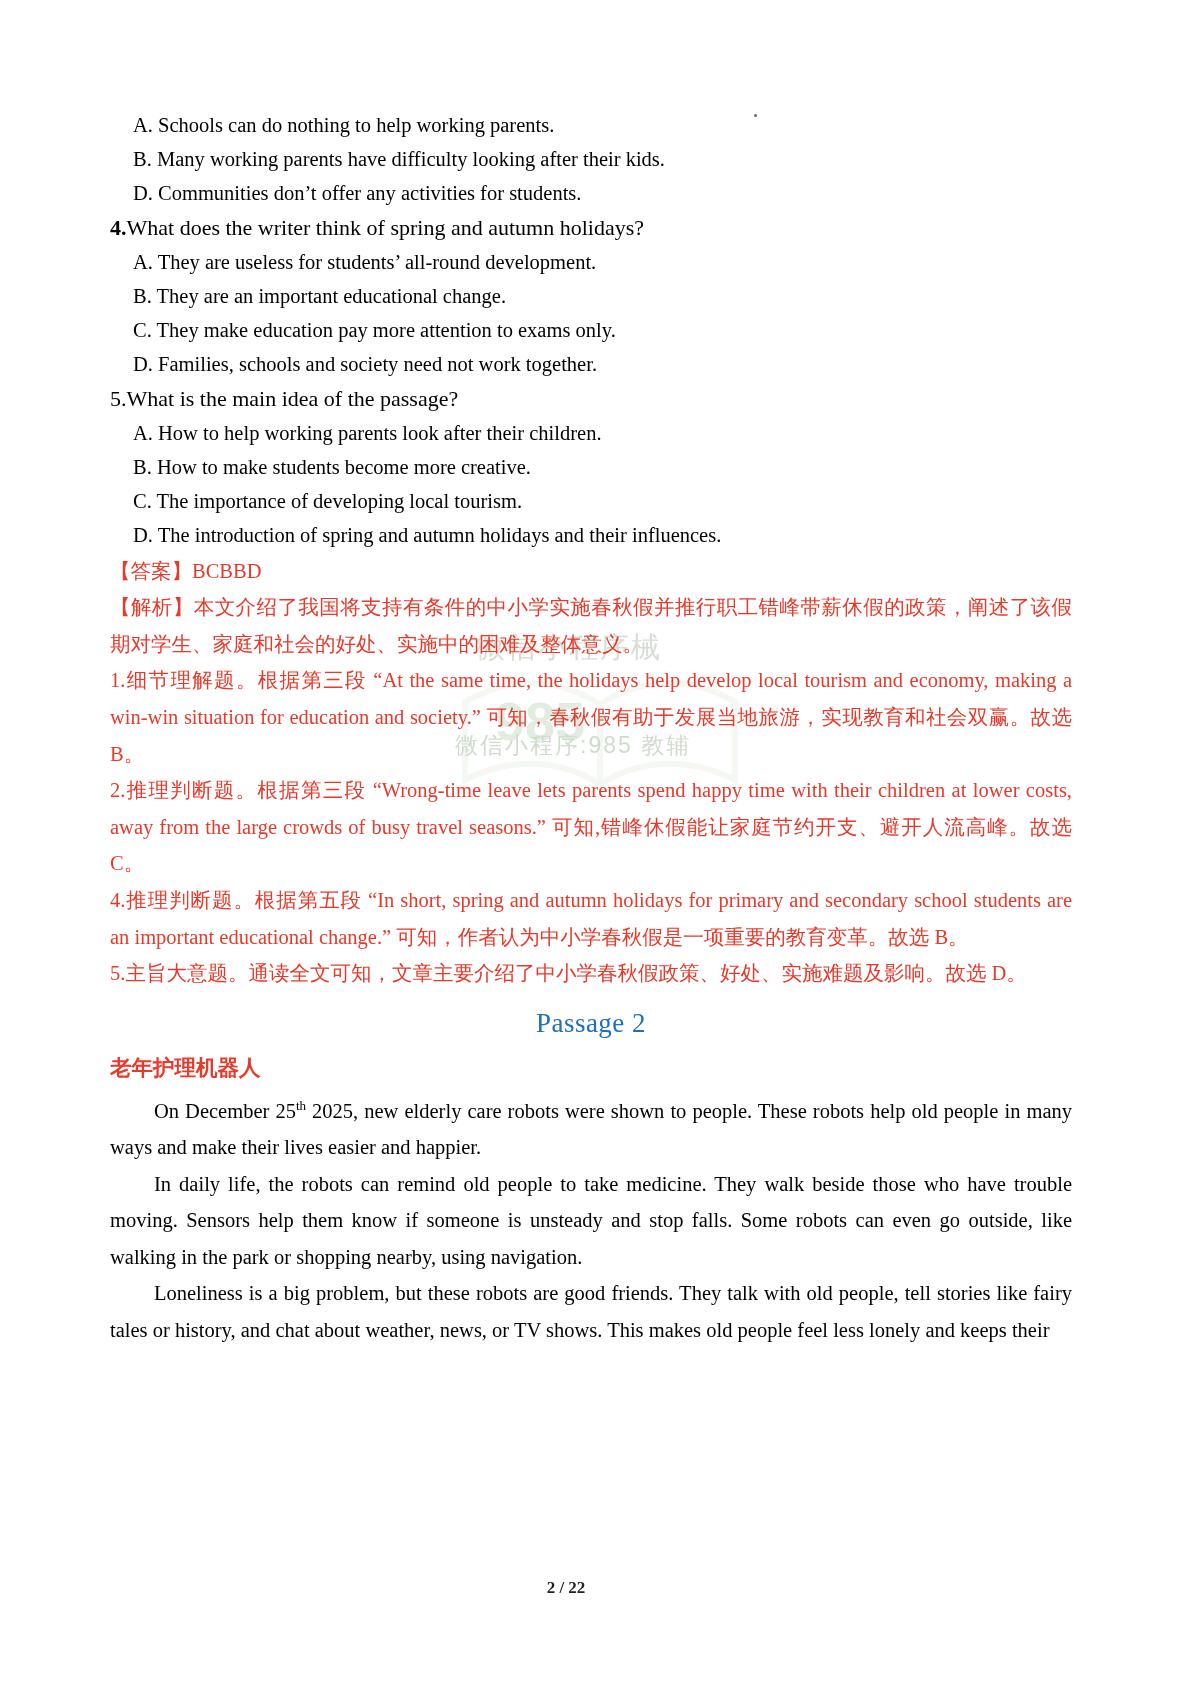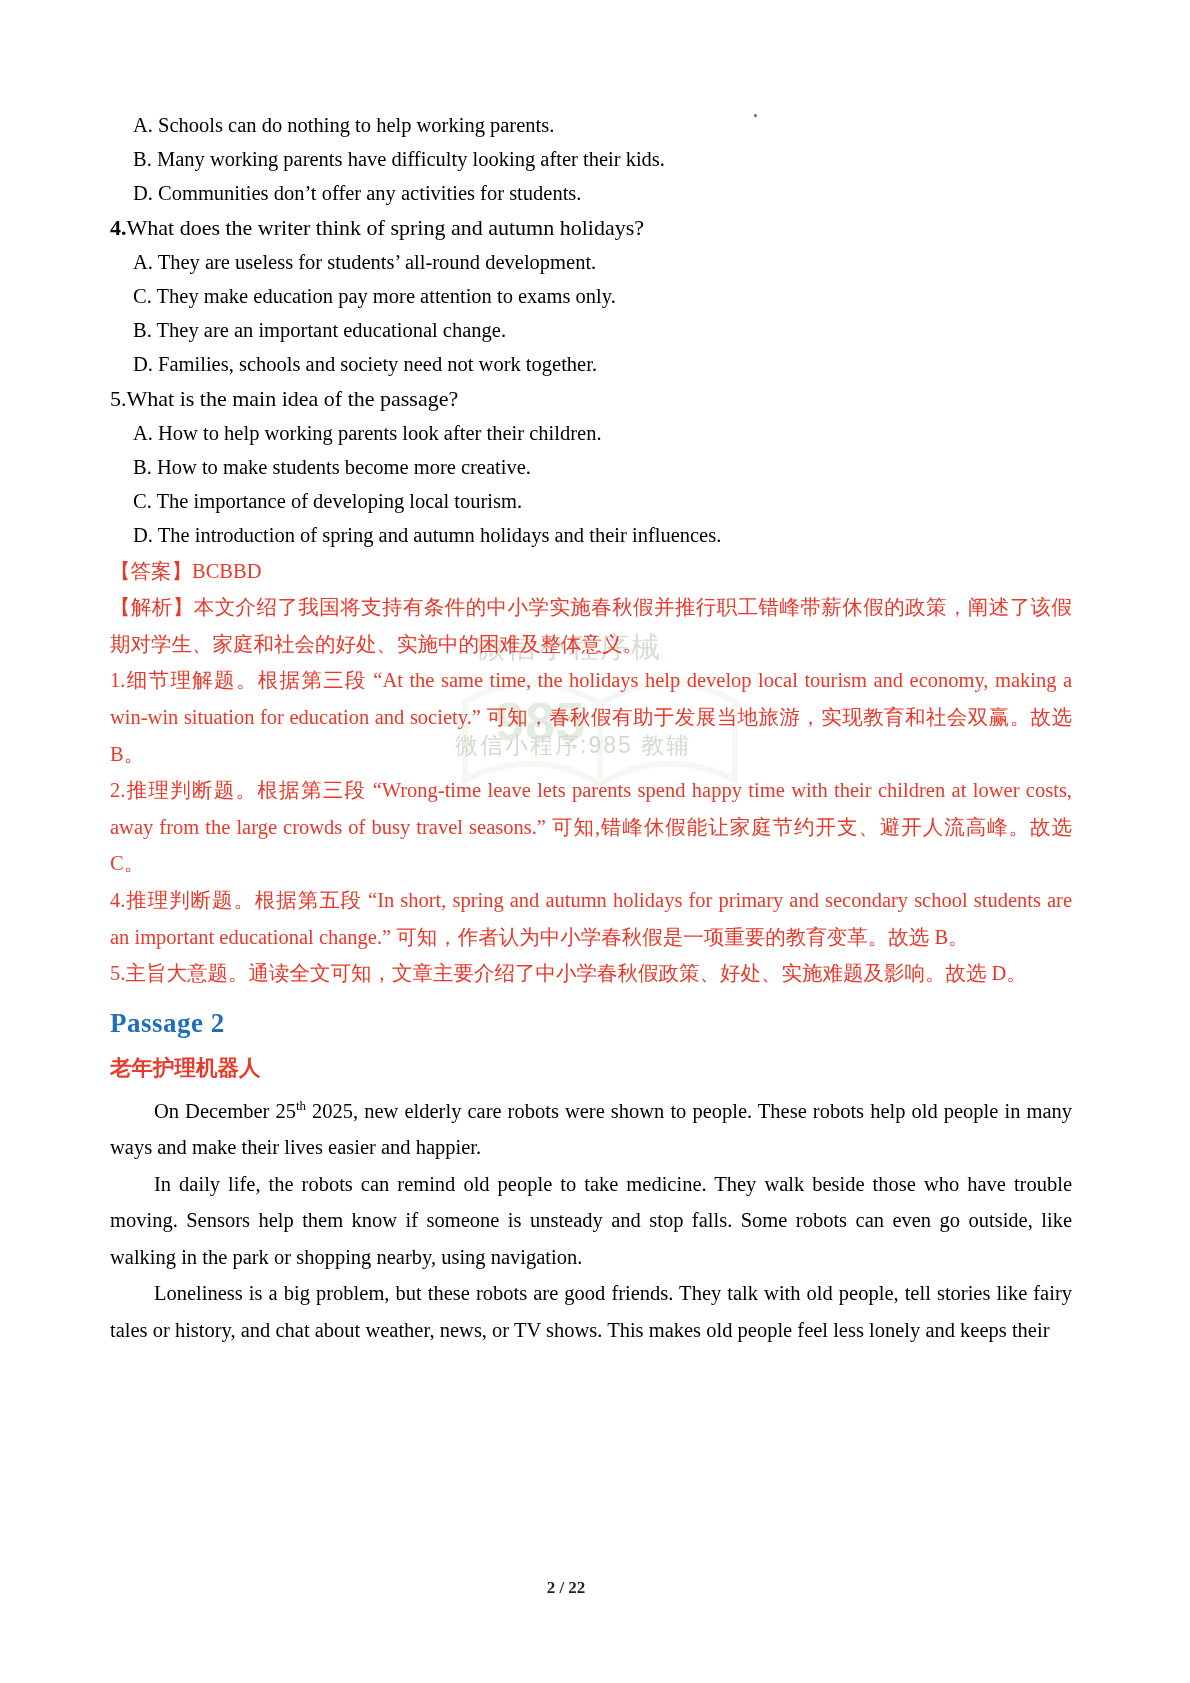--- a/index.html
+++ b/index.html
@@ -121,22 +121,23 @@
     margin: 0;
     text-align: justify;
     text-justify: inter-ideograph;
     text-indent: 0;
   }
   .cjk {
     font-family: "Liberation Serif", "DejaVu Serif", serif;
   }
 
   .passage-title {
+    text-align: center;
     color: #1f6fbb;
-    font-weight: bold;
+    font-weight: normal;
     font-size: 27px;
     line-height: 42px;
     margin: 10px 0 6px 0;
     letter-spacing: .5px;
   }
   .sub-title {
     color: #e8392b;
     font-weight: bold;
     font-size: 21.5px;
     line-height: 36px;
@@ -186,22 +187,22 @@
 
     <div>
       <p class="q-line opt">A. Schools can do nothing to help working parents.</p>
       <p class="q-line opt">B. Many working parents have difficulty looking after their kids.</p>
       <p class="q-line opt">D. Communities don’t offer any activities for students.</p>
     </div>
 
     <div>
       <p class="q-stem"><span class="q-num-bold">4.</span><span>What does the writer think of spring and autumn holidays?</span></p>
       <p class="q-line opt">A. They are useless for students’ all-round development.</p>
+      <p class="q-line opt">B. They are an important educational change.</p>
       <p class="q-line opt">C. They make education pay more attention to exams only.</p>
-      <p class="q-line opt">B. They are an important educational change.</p>
       <p class="q-line opt">D. Families, schools and society need not work together.</p>
     </div>
 
     <div>
       <p class="q-stem"><span>5.</span><span>What is the main idea of the passage?</span></p>
       <p class="q-line opt">A. How to help working parents look after their children.</p>
       <p class="q-line opt">B. How to make students become more creative.</p>
       <p class="q-line opt">C. The importance of developing local tourism.</p>
       <p class="q-line opt">D. The introduction of spring and autumn holidays and their influences.</p>
     </div>

